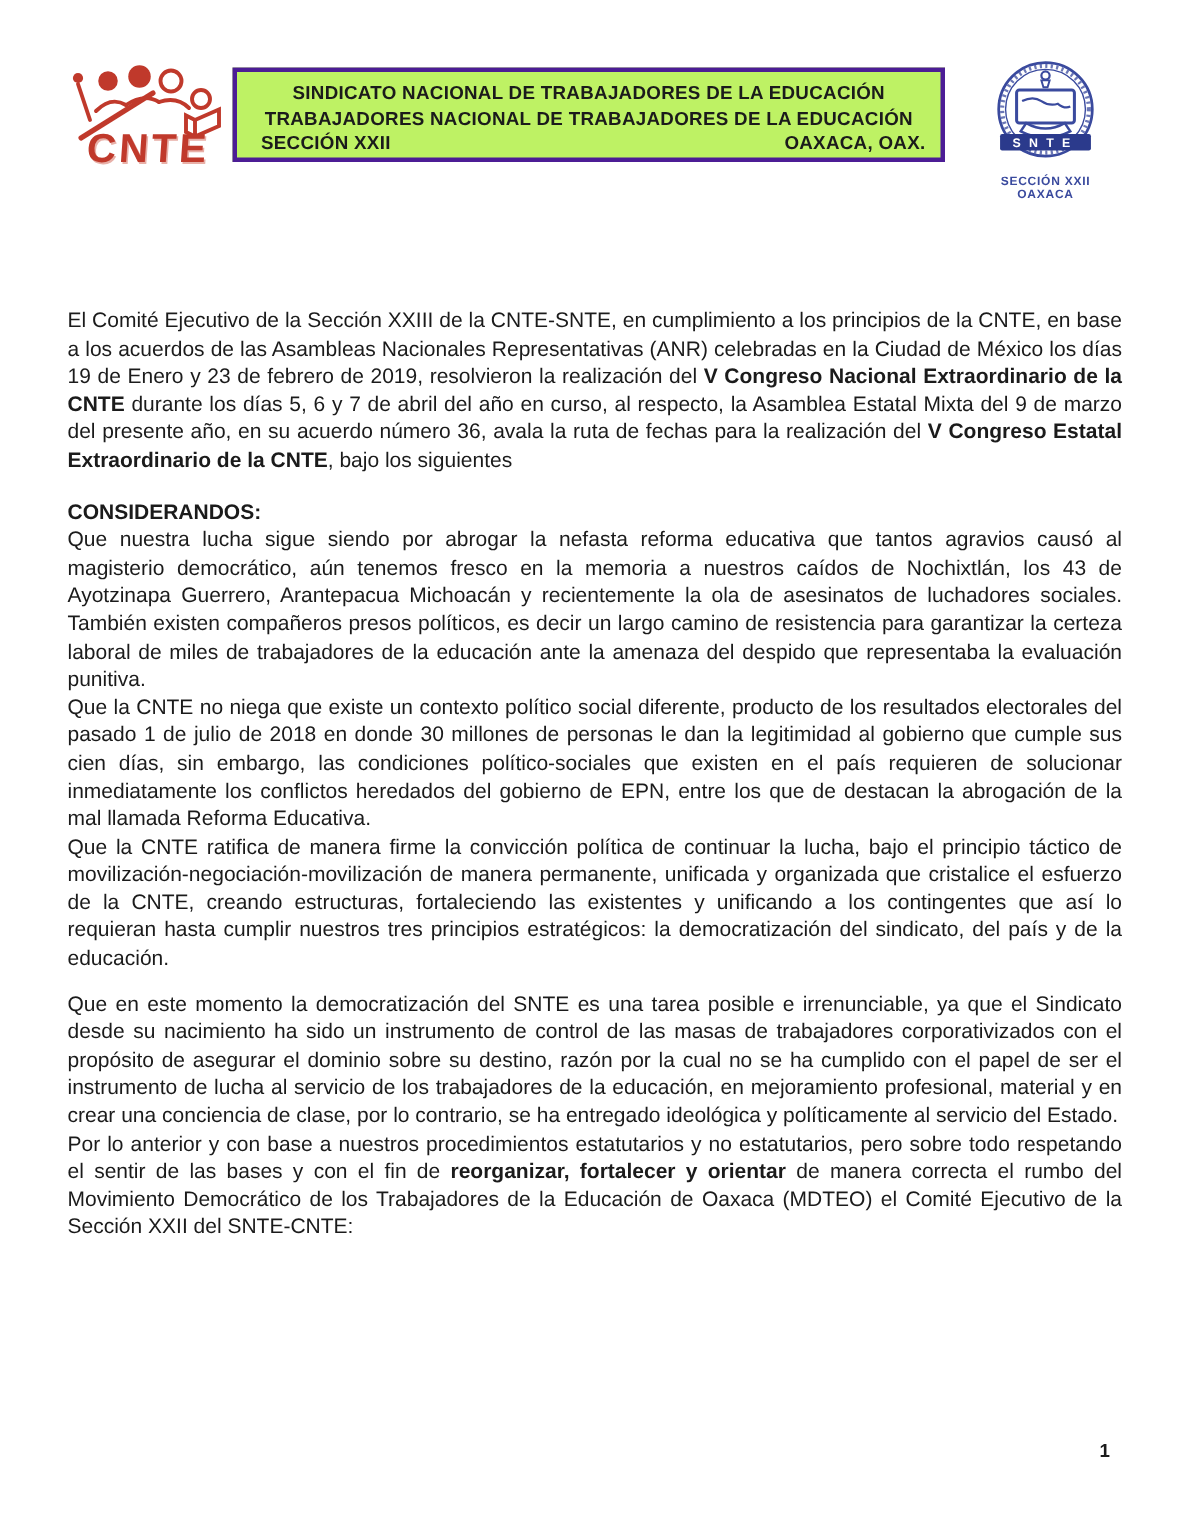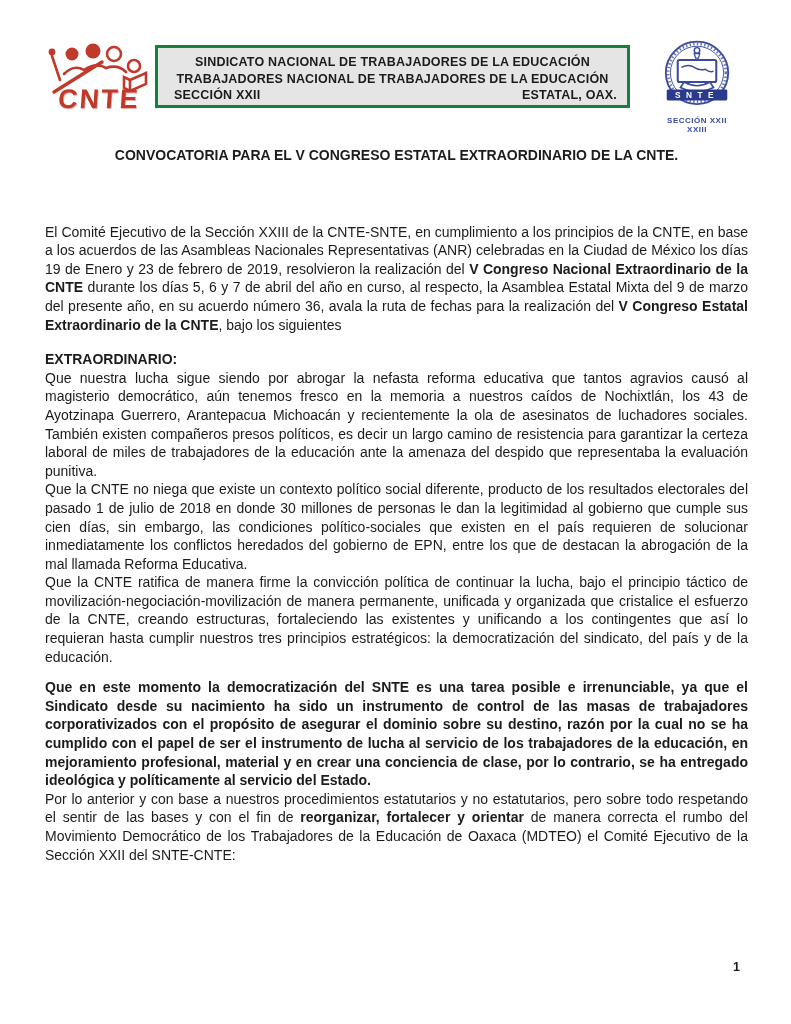--- a/index.html
+++ b/index.html
@@ -42,22 +42,22 @@
     transform: skewX(-4deg);
     text-shadow: 1px 1px 0 #e8b0a8;
   }
 
   .org-box {
     position: absolute;
     left: 155px;
     top: 45px;
     width: 469px;
     height: 51px;
-    border: 3px solid #15803d;
-    background: #e5e5e5;
+    border: 3px solid #4c1d95;
+    background: #bef264;
     padding-top: 6px;
   }
   .org-line {
     text-align: center;
     font-weight: bold;
     font-size: 12.5px;
     line-height: 16.5px;
     letter-spacing: 0.2px;
     white-space: nowrap;
   }
@@ -102,21 +102,21 @@
   .para { margin: 0; }
   .subhead {
     margin: 0;
     font-weight: bold;
     font-size: 14px;
     text-align: left;
   }
   .mt-title { margin-top: 58px; }
   .mt-head  { margin-top: 16px; }
   .mt-para  { }
-  .mt-para-sm { margin-top: 12px; font-weight: bold; }
+  .mt-para-sm { margin-top: 12px; }
 
   .page-number {
     position: absolute;
     left: 733px;
     top: 960px;
     font-weight: bold;
     font-size: 12.5px;
   }
 </style>
 </head>
@@ -149,21 +149,21 @@
         </g>
       </svg>
       <div class="cnte-word">CNTE</div>
     </div>
 
     <div class="org-box">
       <div class="org-line">SINDICATO NACIONAL DE TRABAJADORES DE LA EDUCACIÓN</div>
       <div class="org-line">TRABAJADORES NACIONAL DE TRABAJADORES DE LA EDUCACIÓN</div>
       <div class="org-line org-line3">
         <span>SECCIÓN XXII</span>
-        <span>ESTATAL, OAX.</span>
+        <span>OAXACA, OAX.</span>
       </div>
     </div>
 
     <div class="snte-logo">
       <svg width="92" height="78" viewBox="0 0 100 85">
         <g stroke="#3a4a9e" fill="none">
           <circle cx="50" cy="38" r="34" stroke-width="2"></circle>
           <circle cx="50" cy="38" r="29" stroke-width="1"></circle>
 
           <circle cx="50" cy="38" r="31.5" stroke-width="3" stroke-dasharray="1.6 2.4" opacity="0.75"></circle>
@@ -174,30 +174,29 @@
           <rect x="29" y="24" width="42" height="24" rx="2" stroke-width="2.2"></rect>
           <path d="M33,32 q8,-4 14,0 t12,2 q5,4 9,2" stroke-width="1.6"></path>
 
           <path d="M36,48 q14,8 28,0 l4,6 q-18,9 -36,0 z" stroke-width="1.8"></path>
         </g>
 
         <rect x="17" y="56" width="66" height="12" rx="1.5" fill="#2b3a8c"></rect>
         <text x="50" y="65.5" text-anchor="middle" font-size="9" font-weight="bold" letter-spacing="6" fill="#ffffff" font-family="Liberation Sans, sans-serif">SNTE</text>
       </svg>
       <div class="snte-sub">SECCIÓN XXII</div>
-      <div class="snte-sub">XXIII</div>
+      <div class="snte-sub">OAXACA</div>
     </div>
   </div>
 
   <div class="doc">
-    <h1 class="doc-title">CONVOCATORIA PARA EL V CONGRESO ESTATAL EXTRAORDINARIO DE LA CNTE.</h1>
 
     <p class="para mt-title"><span>El Comité Ejecutivo de la Sección XXIII de la CNTE-SNTE, en cumplimiento a los principios de la CNTE, en base a los acuerdos de las Asambleas Nacionales Representativas (ANR) celebradas en la Ciudad de México los días 19 de Enero y 23 de febrero de 2019,  resolvieron la realización del </span><b>V Congreso Nacional Extraordinario de la CNTE</b><span> durante los días 5, 6 y 7 de abril del año en curso, al respecto, la Asamblea Estatal Mixta del 9 de marzo del presente año, en su acuerdo número 36, avala la ruta de fechas para la realización del </span><b>V Congreso Estatal Extraordinario de la CNTE</b><span>, bajo los siguientes</span></p>
 
-    <h2 class="subhead mt-head">EXTRAORDINARIO:</h2>
+    <h2 class="subhead mt-head">CONSIDERANDOS:</h2>
 
     <p class="para mt-para"><span>Que nuestra lucha sigue siendo por abrogar la nefasta reforma educativa que tantos agravios causó al magisterio democrático, aún tenemos fresco en la memoria a nuestros caídos de Nochixtlán, los 43 de Ayotzinapa Guerrero, Arantepacua Michoacán y recientemente la ola de asesinatos de luchadores sociales. También existen compañeros presos políticos, es decir un largo camino de resistencia para garantizar la certeza laboral de miles de trabajadores de la educación ante la amenaza del despido que representaba la evaluación punitiva.</span></p>
     <p class="para mt-para"><span>Que la CNTE no niega que existe un contexto político social diferente, producto de los resultados electorales del pasado 1 de julio de 2018 en donde 30 millones de personas le dan la legitimidad al gobierno que cumple sus cien días, sin embargo, las condiciones político-sociales que existen en el país requieren de solucionar inmediatamente los conflictos heredados del gobierno de EPN, entre los que de destacan la abrogación de la mal llamada Reforma Educativa.</span></p>
     <p class="para mt-para"><span>Que la CNTE ratifica de manera firme la convicción política de continuar la lucha, bajo el principio táctico de movilización-negociación-movilización de manera permanente, unificada y organizada que cristalice el esfuerzo de la CNTE, creando estructuras, fortaleciendo las existentes y unificando a los contingentes que así lo requieran hasta cumplir nuestros tres principios estratégicos: la democratización del sindicato, del país y de la educación.</span></p>
     <p class="para mt-para-sm"><span>Que en este momento la democratización del SNTE es una tarea posible e irrenunciable, ya que el Sindicato desde su nacimiento ha sido un instrumento de control de las masas de trabajadores corporativizados con el propósito de asegurar el dominio sobre su destino, razón por la cual no se ha cumplido con el papel de ser el instrumento de lucha al servicio de los trabajadores de la educación, en mejoramiento profesional, material y en crear una conciencia de clase, por lo contrario, se ha entregado ideológica y políticamente al servicio del Estado.</span></p>
     <p class="para mt-para"><span>Por lo anterior y con base a nuestros procedimientos estatutarios y no estatutarios, pero sobre todo respetando el sentir de las bases y con el fin de </span><b>reorganizar, fortalecer y orientar</b><span> de manera correcta el rumbo del Movimiento Democrático de los Trabajadores de la Educación de Oaxaca (MDTEO) el Comité Ejecutivo de la Sección XXII del SNTE-CNTE:</span></p>
   </div>
 
   <div class="page-number">1</div>
 

